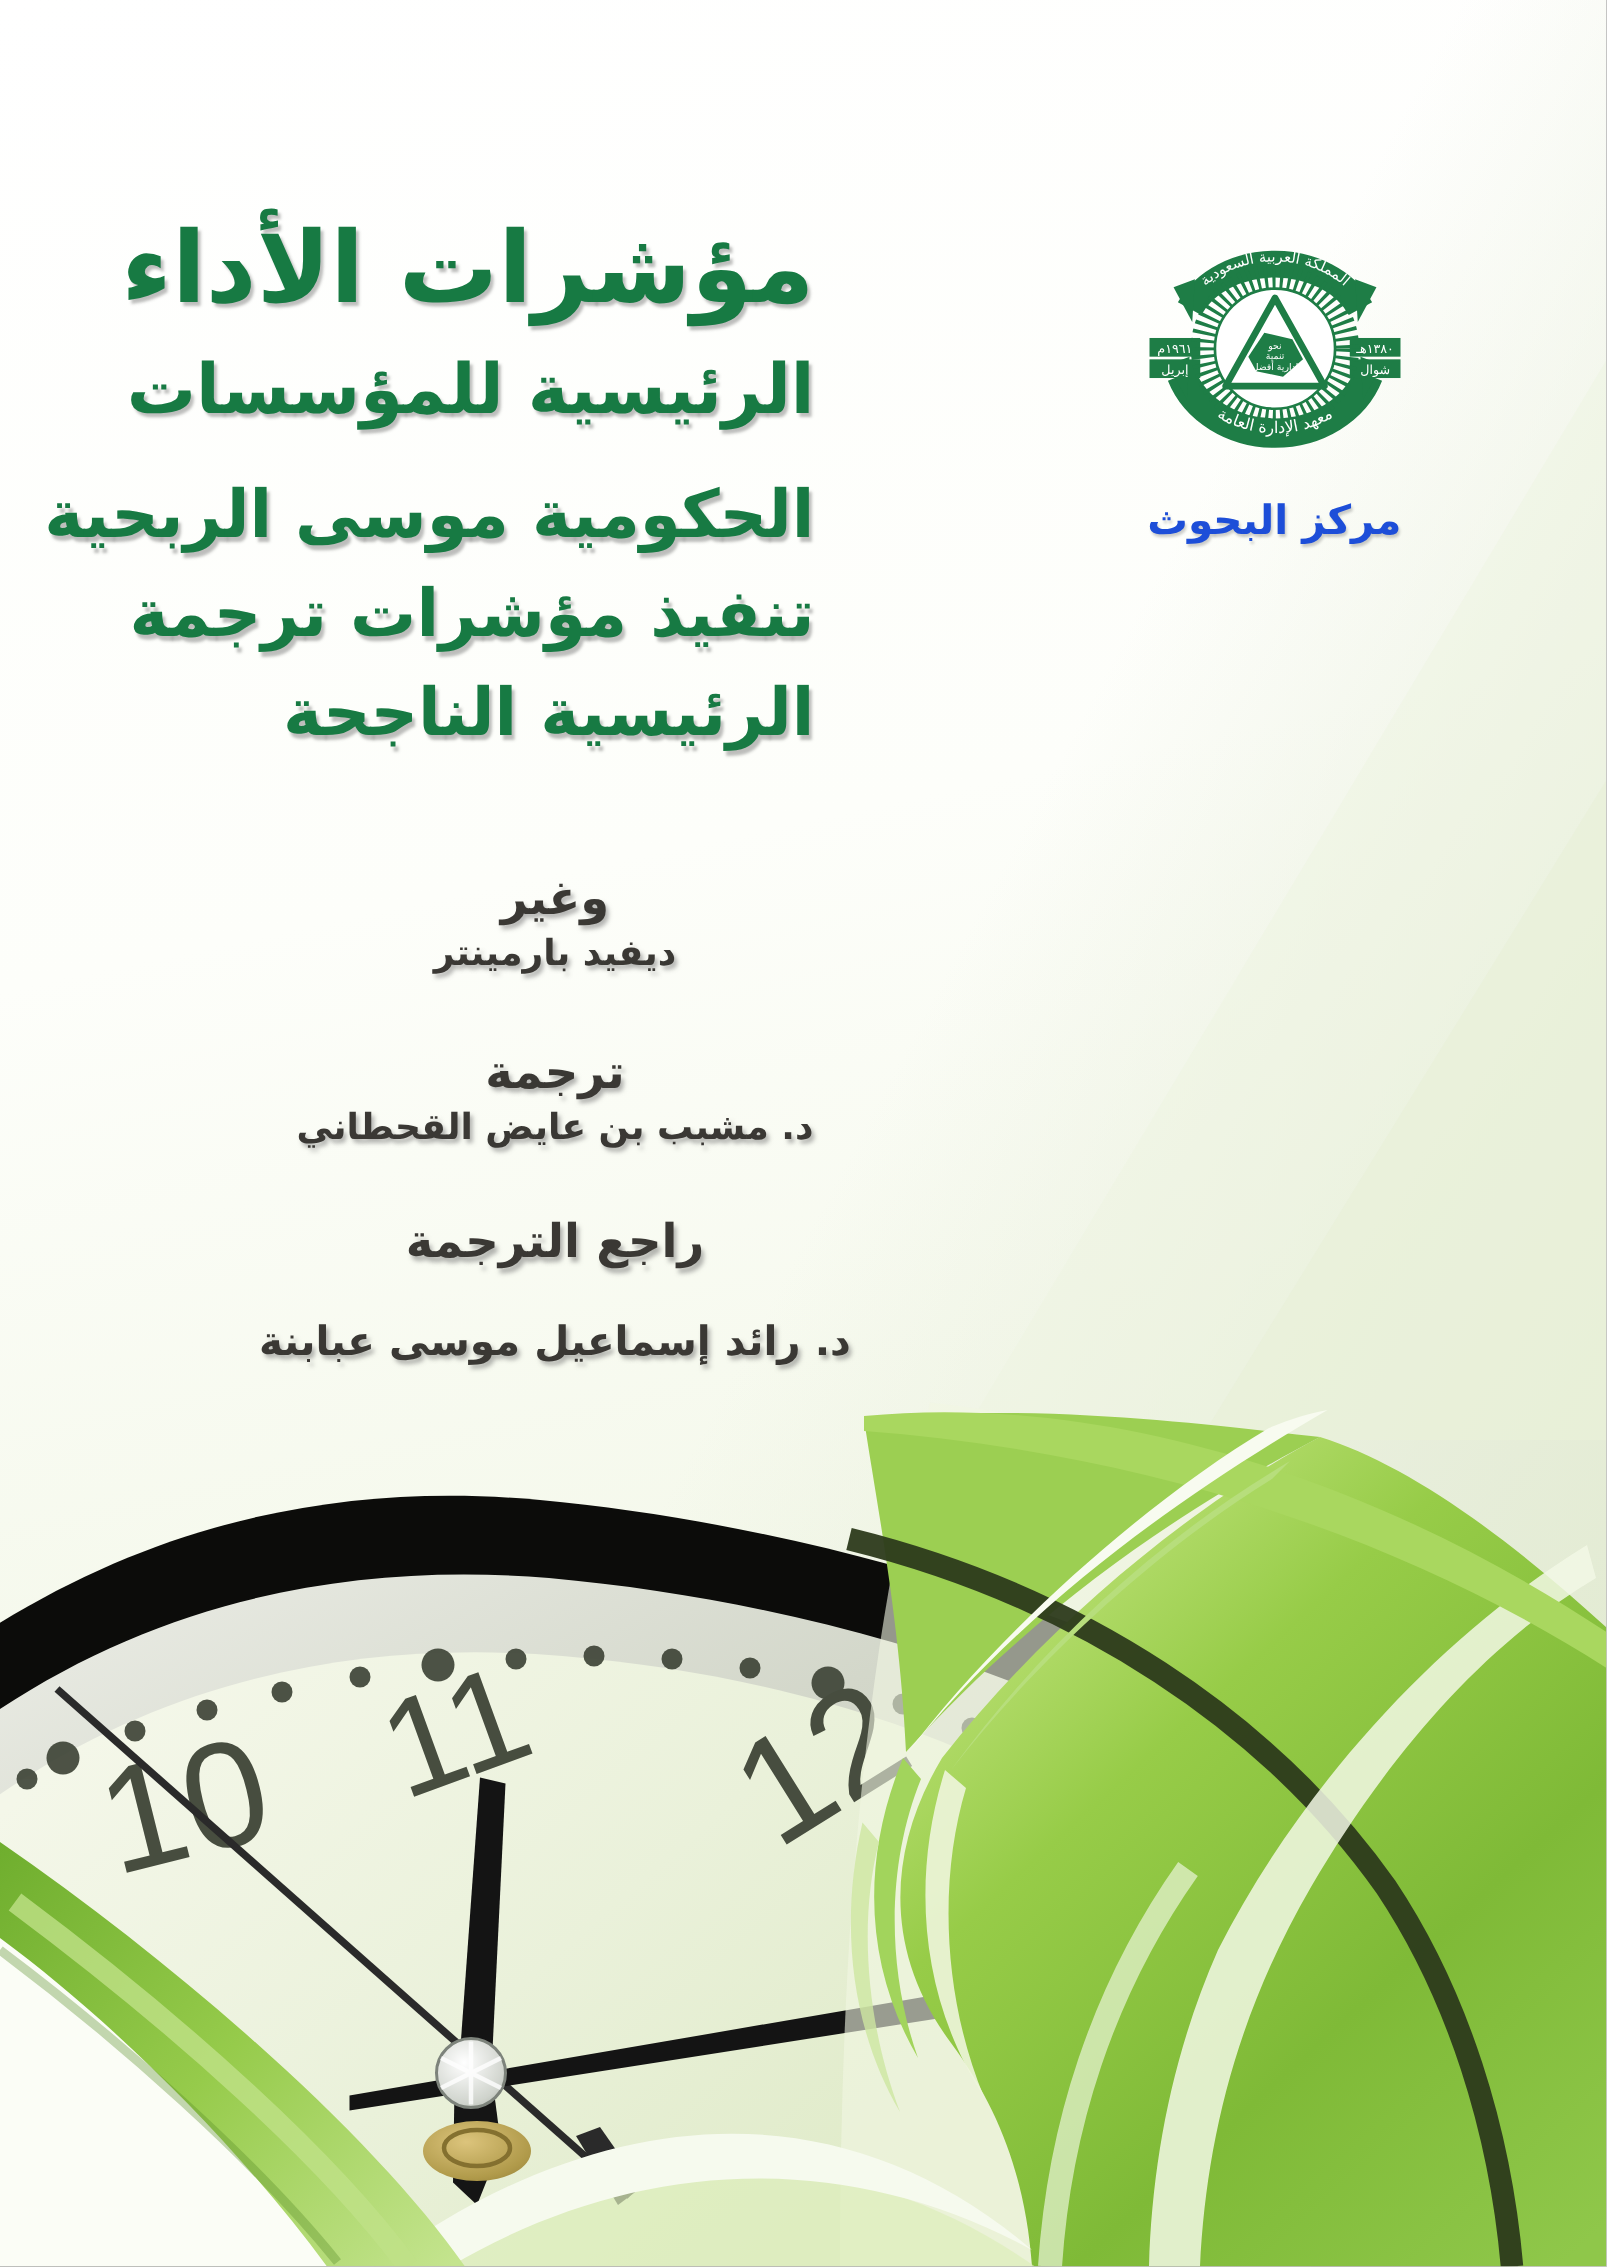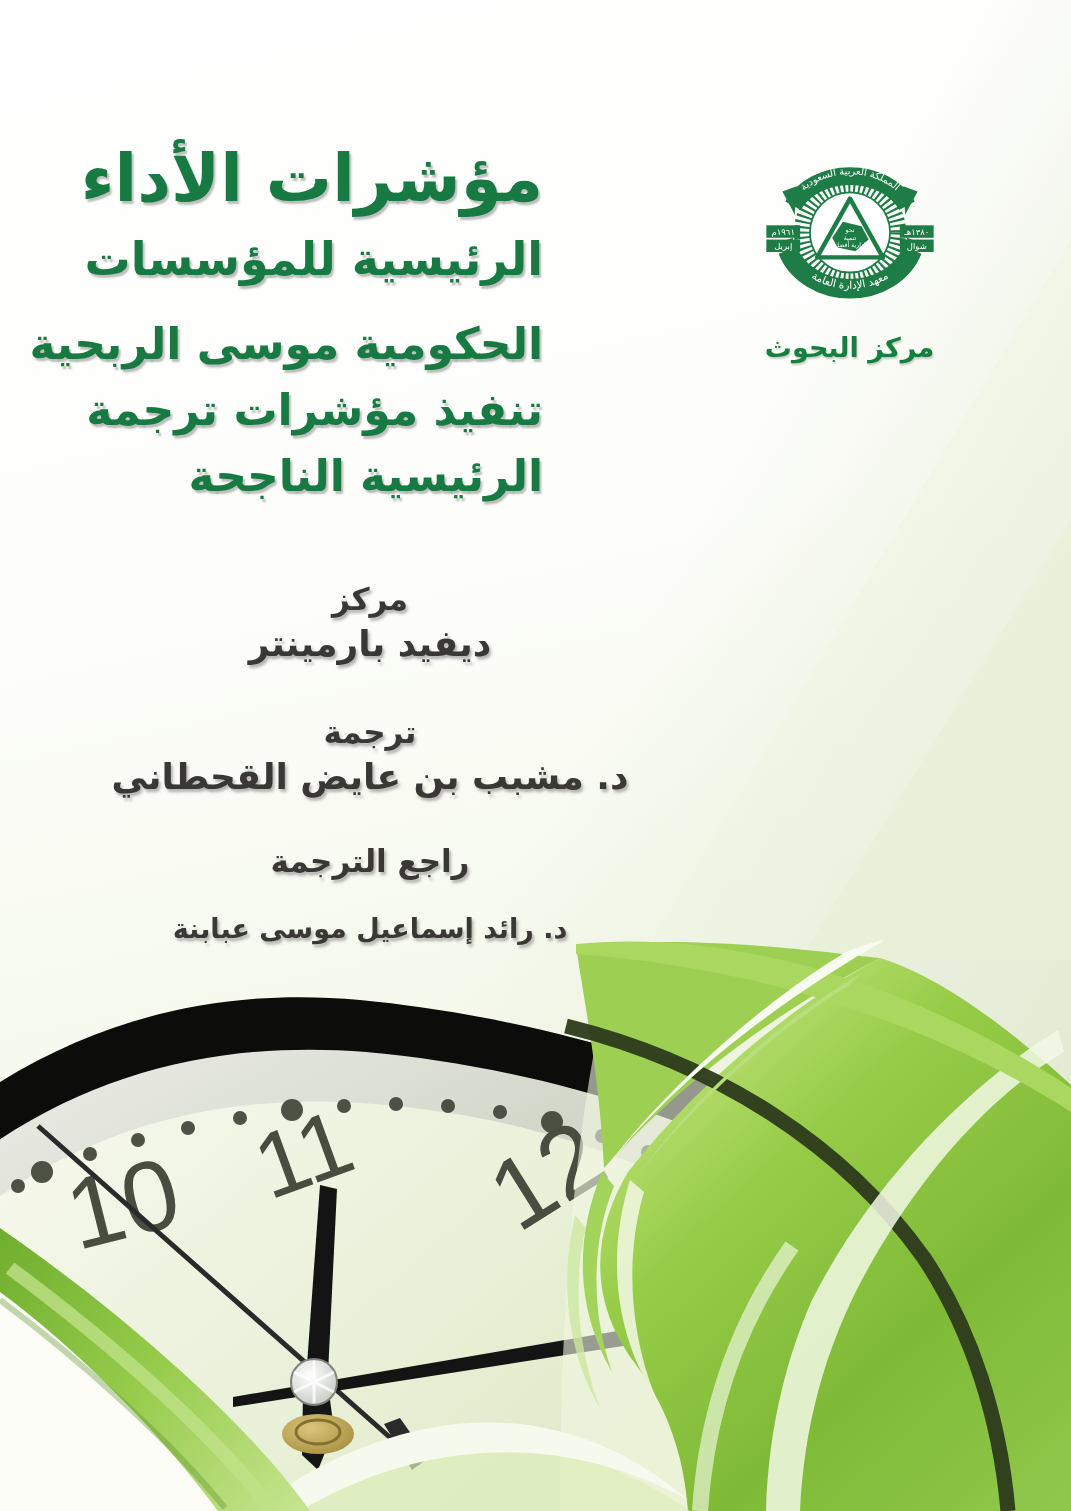--- a/index.html
+++ b/index.html
@@ -29,32 +29,32 @@
   .t4{font-size:44px;margin-bottom:22px;}
   .t5{font-size:44px;}
 
   
   .author-block{
     position:absolute;top:580px;left:40px;width:660px;
     direction:rtl;text-align:center;color:#3a3834;font-weight:bold;
     text-shadow:2px 3px 3px rgba(110,110,110,.5);
   }
   .a-label{font-size:31px;line-height:1.25;}
-  .a-name{font-size:36px;line-height:1.4;}
+  .a-name{font-size:24px;line-height:1.4;}
   .gap-lg{height:44px;}
   .gap-md{height:40px;}
   .a-name-sm{font-size:27px;line-height:1.4;margin-top:29px;}
 
   
   .logo-block{
     position:absolute;left:742px;top:150px;width:215px;text-align:center;
   }
   .logo-svg{display:block;margin:0 auto;}
   .research-label{
-    margin-top:10px;font-size:27px;font-weight:bold;color:#15803d;
+    margin-top:10px;font-size:27px;font-weight:bold;color:#1d4ed8;
     direction:rtl;text-shadow:1px 2px 2px rgba(0,0,0,.2);
   }
 </style>
 </head>
 <body>
 
 <div class="cover">
 
   <div class="bg"></div>
 
@@ -184,21 +184,21 @@
 
   <div class="title-block">
     <div class="t1">مؤشرات الأداء</div>
     <div class="t2">الرئيسية للمؤسسات</div>
     <div class="t3">الحكومية موسى الربحية</div>
     <div class="t4">تنفيذ مؤشرات ترجمة</div>
     <div class="t5">الرئيسية الناجحة</div>
   </div>
 
   <div class="author-block">
-    <div class="a-label">مركز</div>
+    <div class="a-label">وغير</div>
     <div class="a-name">ديفيد بارمينتر</div>
     <div class="gap-lg"></div>
     <div class="a-label">ترجمة</div>
     <div class="a-name">د. مشبب بن عايض القحطاني</div>
     <div class="gap-md"></div>
     <div class="a-label">راجع الترجمة</div>
     <div class="a-name-sm">د. رائد إسماعيل موسى عبابنة</div>
   </div>
 
   <div class="logo-block">

